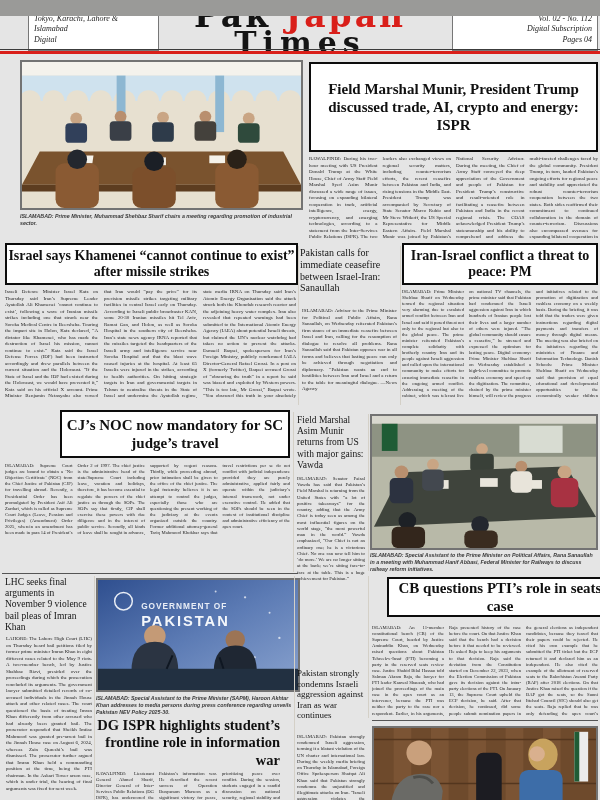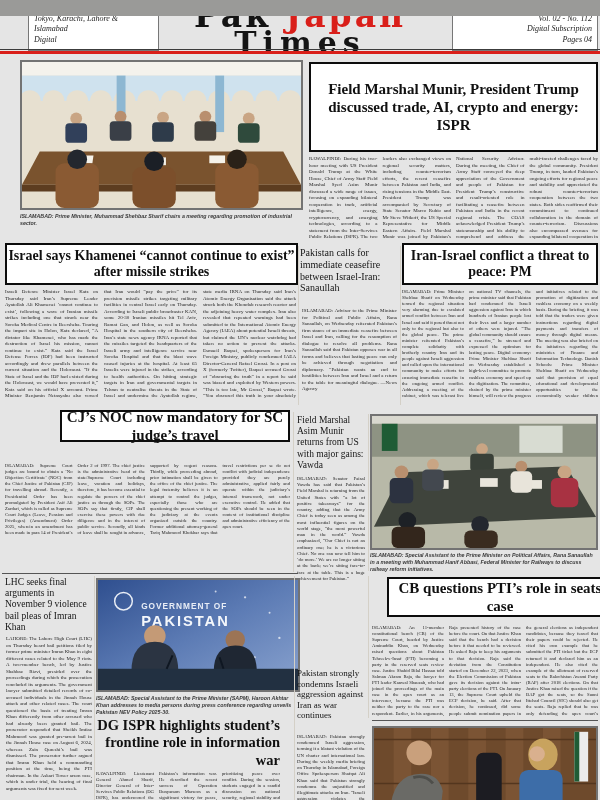--- a/index.html
+++ b/index.html
@@ -32,21 +32,21 @@
   .c1{left:20px;top:197px;width:283px;height:18px}
   .c2{left:370px;top:536px;width:228px;height:20px}
   .c3{left:96px;top:679px;width:204px;height:20px}
 
   
   .headbox{position:absolute;border:2.5px solid #0c0c0c;background:#fff;display:flex;align-items:center;
            justify-content:center;text-align:center;font-weight:bold;color:#101010;padding:2px 0}
   .h-lead{left:309px;top:46px;width:289px;height:90px;font-size:15px;line-height:1.22}
   .h-israel{left:5px;top:227px;width:293px;height:42px;font-size:14px;line-height:1.15}
   .h-iran{left:402px;top:227px;width:196px;height:42px;font-size:14px;line-height:1.15}
-  .h-cj{left:60px;top:394px;width:230px;height:32px;font-size:15px;line-height:1.2}
+  .h-cj{left:60px;top:394px;width:230px;height:48px;font-size:15px;line-height:1.2}
   .h-cb{left:387px;top:561px;width:226px;height:40px;font-size:15px;line-height:1.2}
 
   
   .subhead{position:absolute;text-align:left;line-height:1.18;color:#151515}
   .sh-sana{left:300px;top:231px;width:99px;font-size:10px}
   .sh-vawda{left:297px;top:399px;width:68px;font-size:9.5px}
   .sh-lhc{left:5px;top:561px;width:88px;font-size:9.5px}
   .sh-condemns{left:297px;top:652px;width:68px;font-size:9px}
   .sh-dg{position:absolute;left:96px;top:701px;width:184px;text-align:right;font-weight:bold;
          font-size:14.5px;line-height:1.2;color:#101010}

